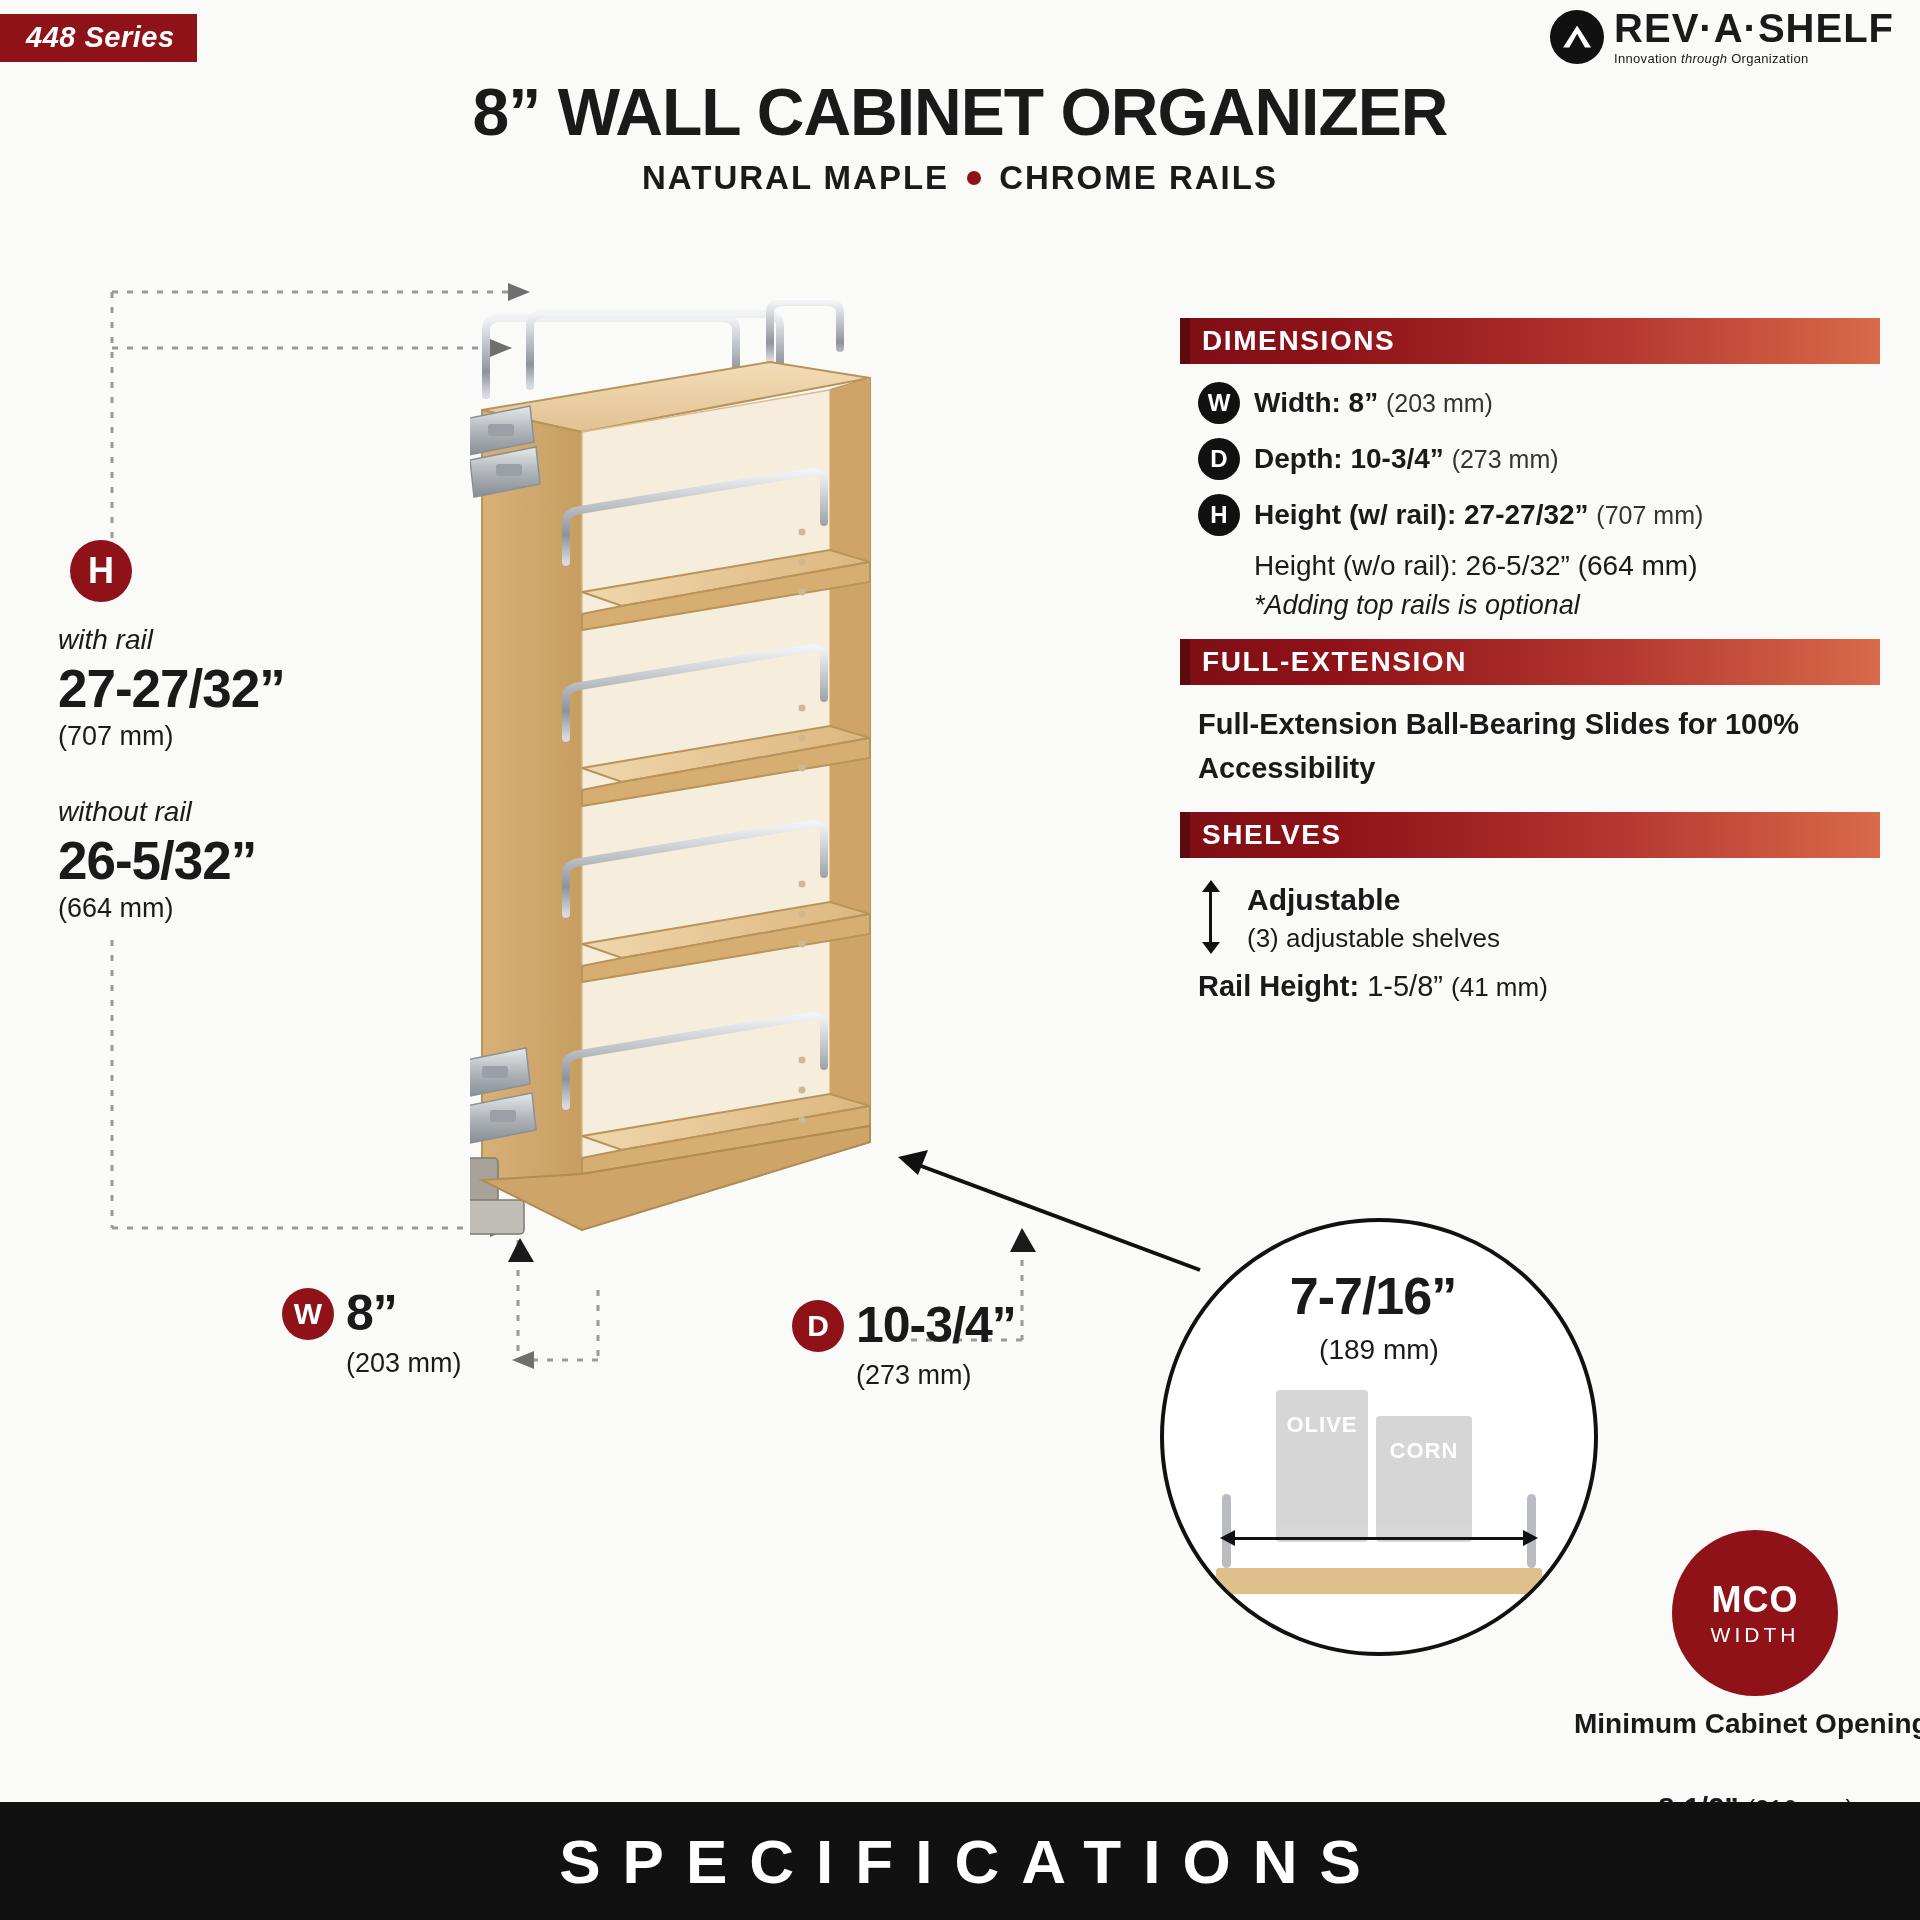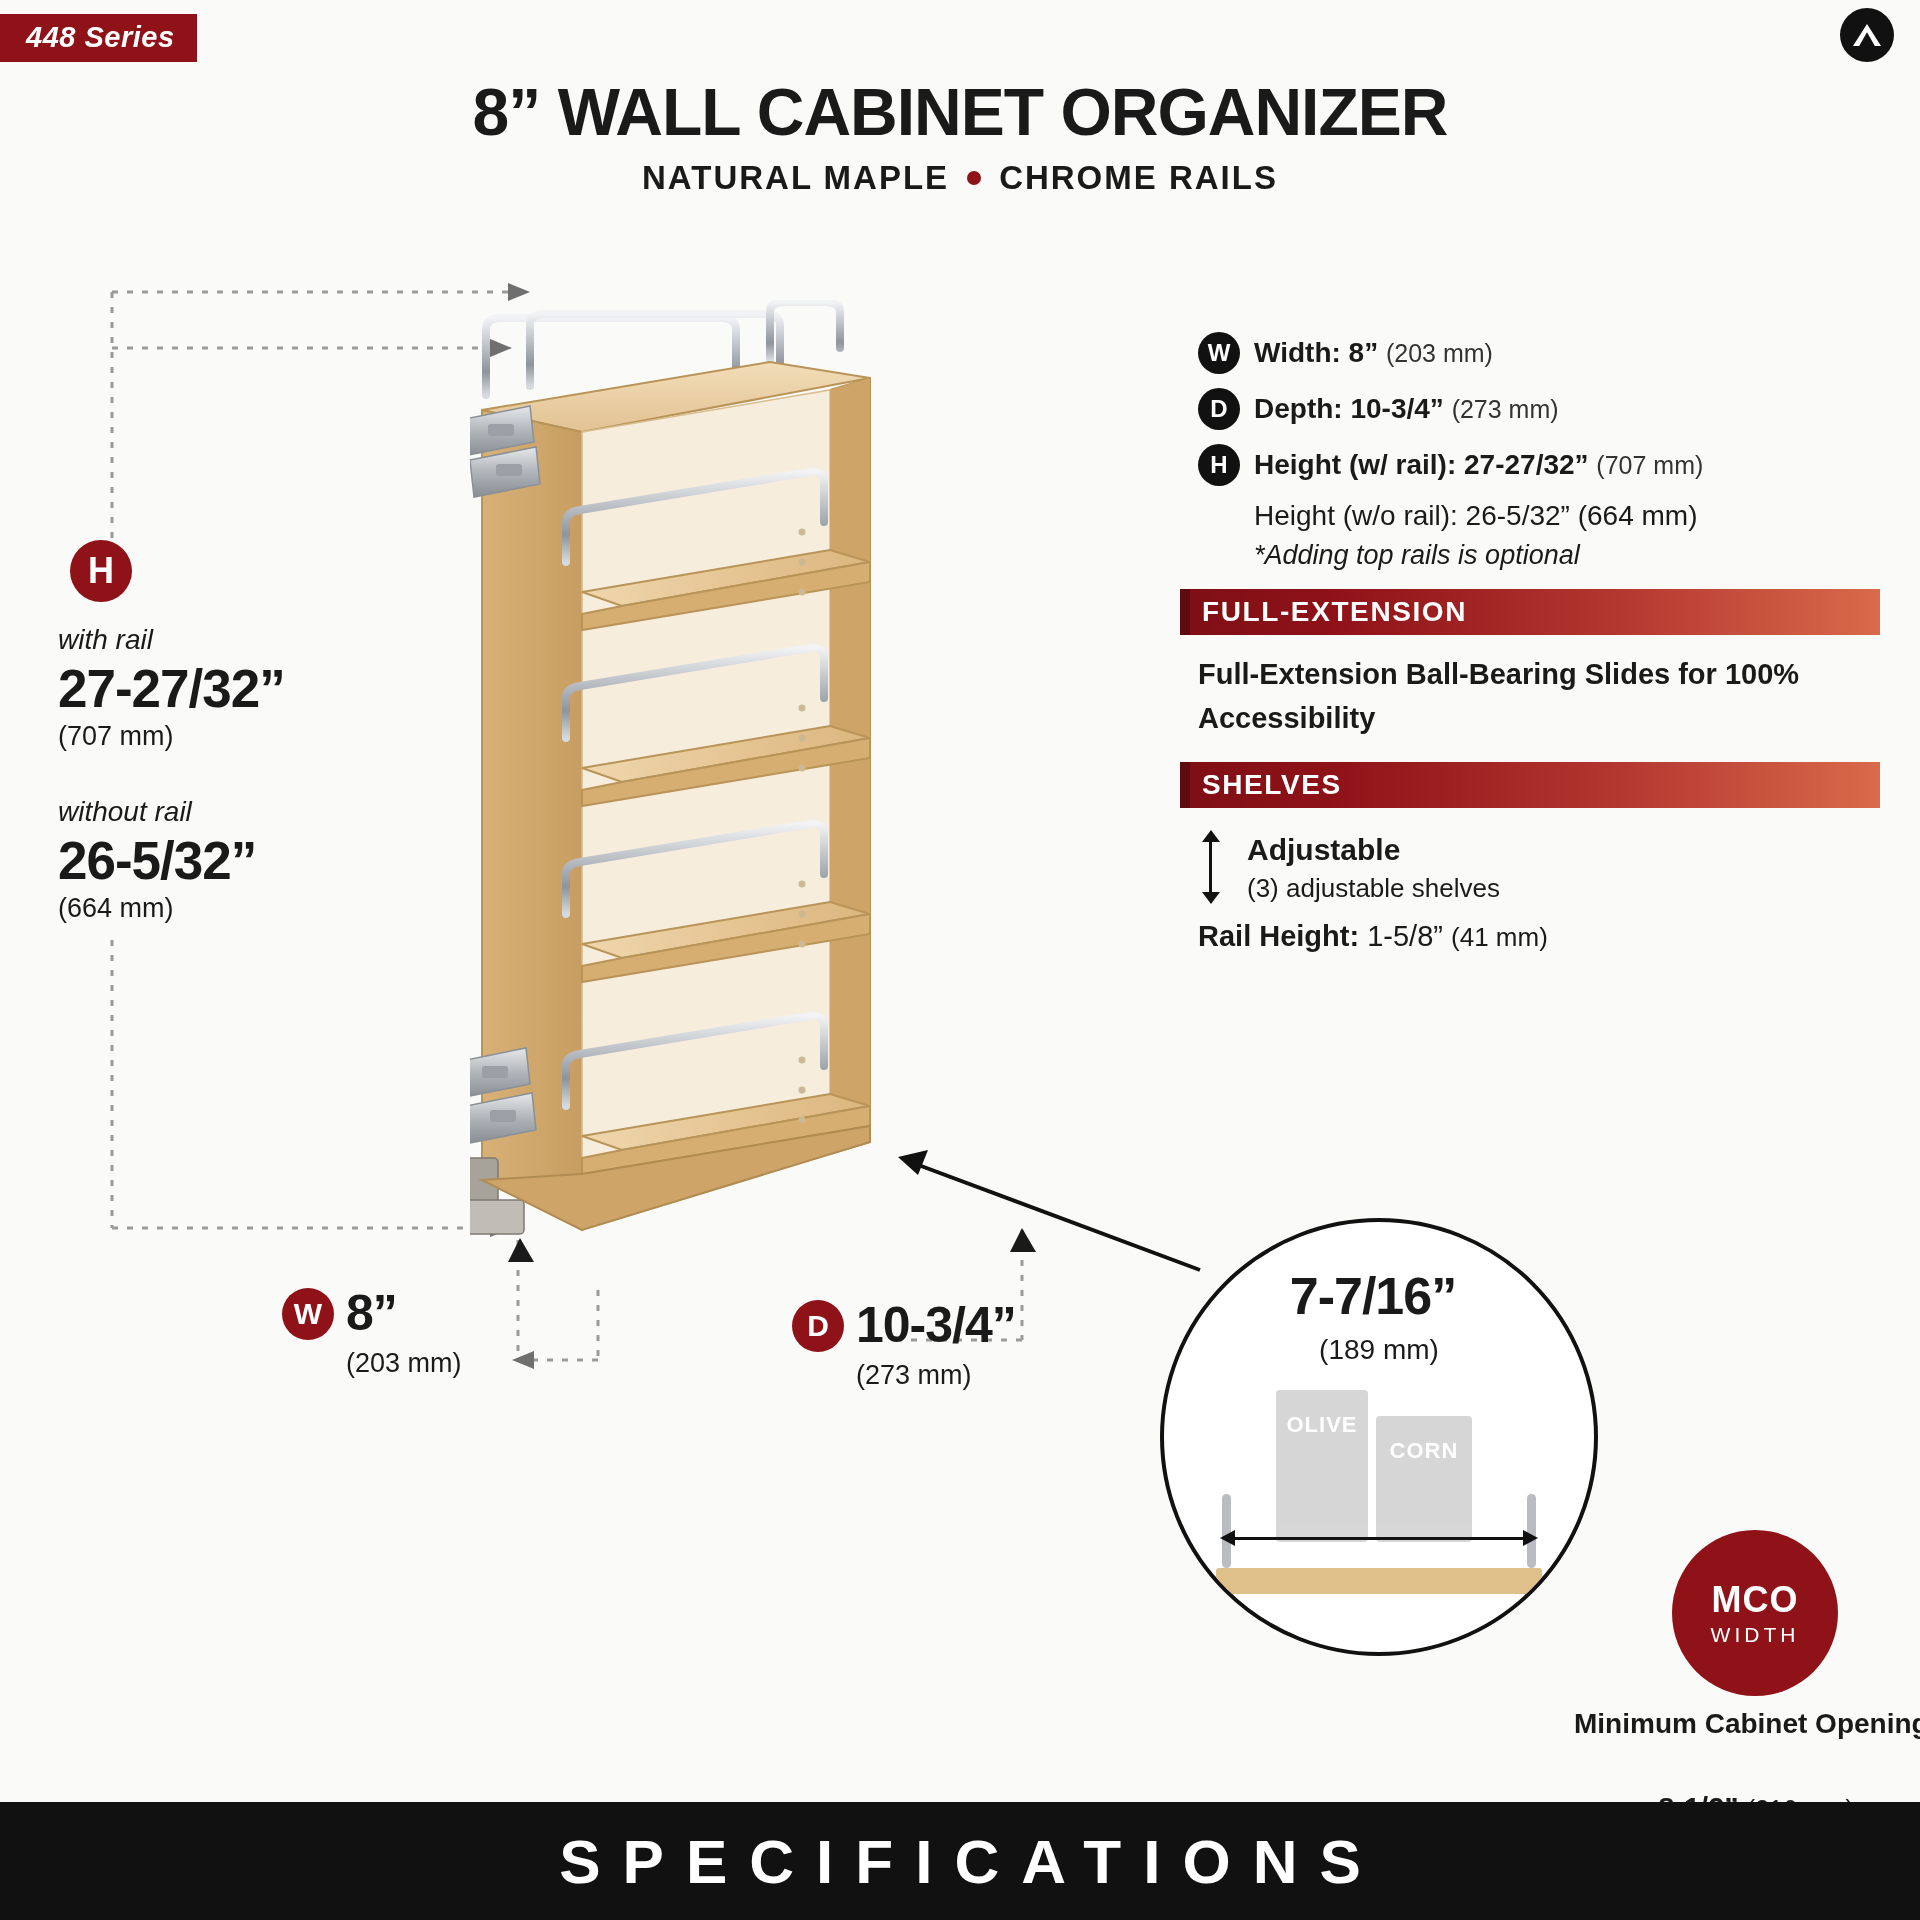--- a/index.html
+++ b/index.html
@@ -159,20 +159,26 @@
 </style>
 </head>
 <body>
 
 <div class="page">
 
   <div class="series-badge">448 Series</div>
 
   <div class="brand">
     <div class="brand-mark"></div>
+    <div class="brand-text">
+      <div class="brand-name">REV·A·SHELF</div>
+      <div class="brand-tag">
+        <span>Innovation </span><i>through</i><span> Organization</span>
+      </div>
+    </div>
   </div>
 
   <div class="title-wrap">
     <h1 class="title">8” WALL CABINET ORGANIZER</h1>
     <div class="subtitle">
       <span>NATURAL MAPLE</span>
       <span class="dot"></span>
       <span>CHROME RAILS</span>
     </div>
   </div>
@@ -329,20 +335,23 @@
   <div class="bottom-dim" style="left:792px;top:1300px;">
     <div class="circ-badge">D</div>
     <div>
       <div class="bd-main">10-3/4”</div>
       <div class="bd-mm">(273 mm)</div>
     </div>
   </div>
 
   <div class="rpanel">
 
+    <div class="bar">
+      <span>DIMENSIONS</span>
+    </div>
 
     <div class="dim-row">
       <div class="dim-dot">W</div>
       <div class="dim-text">
         <b>Width:</b>
         <b>8”</b>
         <span class="mm">(203 mm)</span>
       </div>
     </div>
 

